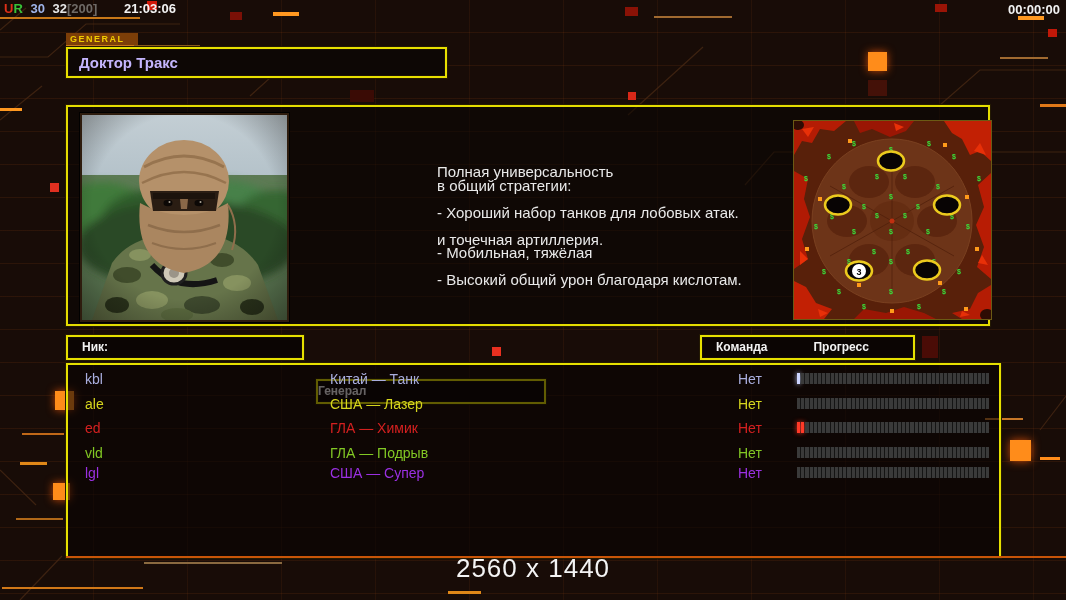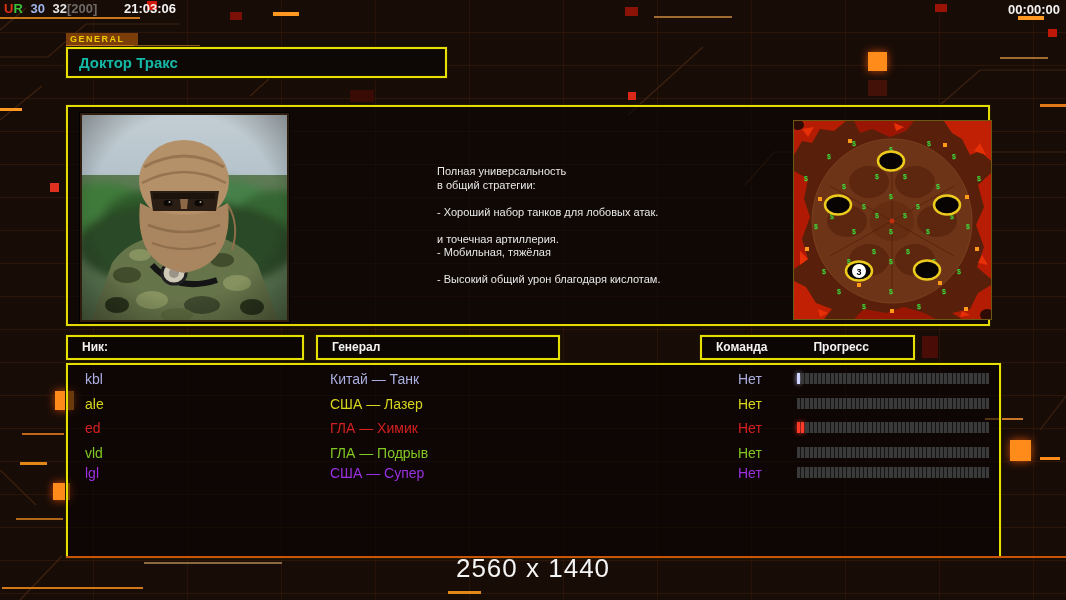--- a/index.html
+++ b/index.html
@@ -34,49 +34,49 @@
     position:absolute;left:66px;top:33px;width:68px;height:12px;
     background:#7c3e08;color:#f0cc00;font-size:9px;font-weight:bold;
     letter-spacing:1.5px;line-height:12px;padding-left:4px;
     border-bottom:1px solid #c87818;
   }
   .tab-tail{position:absolute;left:134px;top:45px;width:66px;height:1px;background:#8a5a18;}
   .title-box{
     position:absolute;left:66px;top:47px;width:366px;height:27px;
     border:2px solid #e8e000;background:#0d0705;
     box-shadow:0 0 0 1px #241a02, inset 0 0 0 1px #1a1206;
-    color:#14b8a6;font-size:15px;font-weight:bold;line-height:27px;padding-left:11px;
+    color:#c4b5fd;font-size:15px;font-weight:bold;line-height:27px;padding-left:11px;
   }
   
   .main-panel{
     position:absolute;left:66px;top:105px;width:920px;height:217px;
     border:2px solid #e4dc00;background:rgba(10,5,3,.55);
     box-shadow:0 0 0 1px #241a02;
   }
   .portrait{
     position:absolute;left:12px;top:6px;width:205px;height:205px;
     border:2px solid #2e1c0e;outline:1px solid #000;background:#111;
   }
   .portrait svg{display:block;}
-  .desc{position:absolute;left:369px;top:58px;width:330px;color:#e9e9e9;font-size:11px;}
+  .desc{position:absolute;left:369px;top:58px;width:330px;color:#e9e9e9;font-size:15px;}
   .desc div{min-height:13.5px;line-height:13.5px;}
   .minimap{
     position:absolute;left:725px;top:13px;width:197px;height:198px;
     border:1px solid #6b5a14;background:#30100a;
   }
   .minimap svg{display:block;}
   
   .hbox{
     position:absolute;top:335px;height:21px;
     border:2px solid #e6e000;background:#0b0503;
     box-shadow:0 0 0 1px #241a02, inset 0 0 0 1px #150e04;
     color:#f2f2f2;font-size:12px;font-weight:bold;line-height:21px;
   }
   .hbox-nick{left:66px;width:220px;padding-left:14px;}
-  .hbox-general{left:316px;width:226px;padding-left:14px;}
+  .hbox-general{left:316px;width:226px;margin-top:44px;}
   .hbox-tp{left:700px;width:197px;padding-left:14px;display:flex;}
   .hbox-tp .h2{margin-left:46px;}
   
   .players-panel{
     position:absolute;left:66px;top:363px;width:931px;height:193px;
     border:2px solid #e6e000;border-bottom:none;background:rgba(8,4,3,.6);
     box-shadow:0 0 0 1px #241a02;
   }
   .panel-bottom-line{position:absolute;left:66px;top:556px;width:1000px;height:2px;background:#c85408;}
   .prow{position:absolute;left:0;width:100%;height:24px;font-size:14px;}

